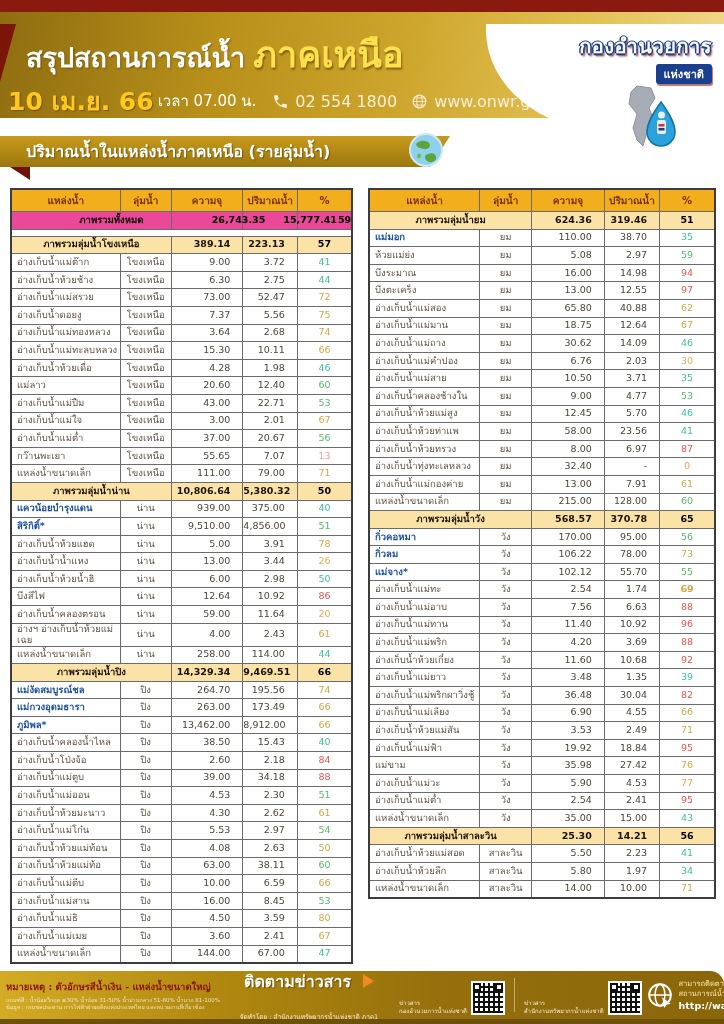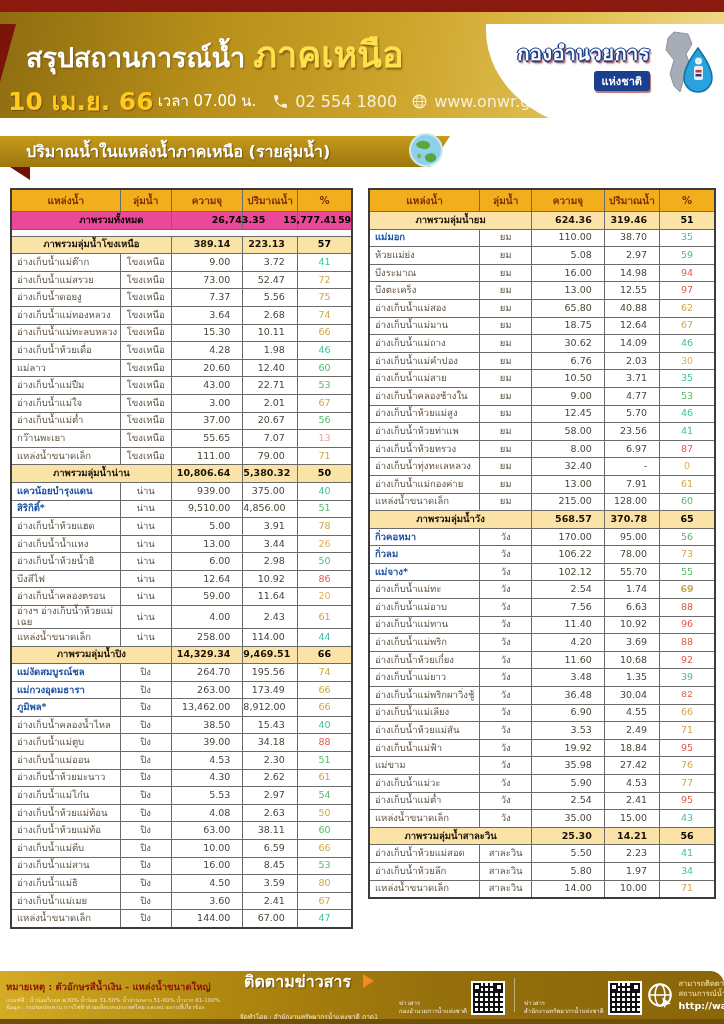--- a/index.html
+++ b/index.html
@@ -15,21 +15,21 @@
   .title-line{position:absolute;top:14px;left:26px;white-space:nowrap;}
   .title-prefix{font-size:27px;font-weight:bold;color:#ffffff;text-shadow:1px 1px 2px rgba(60,40,0,.45);}
   .title-region{font-size:36px;font-weight:bold;color:#ffe14d;text-shadow:1px 2px 2px rgba(60,30,0,.5);margin-left:8px;}
   .sub-line{position:absolute;top:72px;left:8px;display:flex;align-items:center;height:34px;}
   .date-big{font-size:25px;font-weight:bold;color:#ffc91e;text-shadow:1px 1px 1px rgba(80,40,0,.5);}
   .time-txt{font-size:15px;color:#fff;margin-left:4px;margin-right:16px;}
   .phone-txt,.web-txt{font-size:16px;color:#f7efd8;margin-left:6px;margin-right:14px;}
   .hicon{width:17px;height:17px;flex:0 0 auto;}
   .swoosh{position:absolute;top:12px;right:0;width:238px;height:106px;background:#fff;
           border-bottom-left-radius:120px 100px;}
-  .logo{position:absolute;top:6px;right:8px;display:flex;align-items:center;}
+  .logo{position:absolute;top:6px;right:8px;display:flex;align-items:center;flex-direction:column;}
   .logo-text{text-align:right;margin-right:4px;}
   .logo-l1{font-size:20px;font-weight:bold;color:#fff;letter-spacing:.5px;
            text-shadow:-1.5px 0 #1b3f8f,1.5px 0 #1b3f8f,0 -1.5px #1b3f8f,0 1.5px #1b3f8f,2px 3px 2px rgba(140,20,10,.8);}
   .logo-l2{display:inline-block;font-size:11px;font-weight:bold;color:#fff;background:#1b3f8f;
            padding:1px 8px;border-radius:3px;margin-top:2px;box-shadow:1px 2px 1px rgba(140,20,10,.6);}
 
   
   .ribbon{position:absolute;top:136px;left:0;width:450px;height:31px;
           background:linear-gradient(180deg,#c79a1c,#9c770e);
           clip-path:polygon(0 0,100% 0,calc(100% - 20px) 100%,0 100%);
@@ -180,20 +180,27 @@
             <td class="c-pct">57</td>
           </tr>
           <tr>
             <td class="c-name">อ่างเก็บน้ำแม่ต๊าก</td>
             <td class="c-basin">โขงเหนือ</td>
             <td class="c-num">9.00</td>
             <td class="c-num">3.72</td>
             <td class="c-pct" style="color: rgb(63, 191, 164);">41</td>
           </tr>
           <tr>
+            <td class="c-name">อ่างเก็บน้ำห้วยช้าง</td>
+            <td class="c-basin">โขงเหนือ</td>
+            <td class="c-num">6.30</td>
+            <td class="c-num">2.75</td>
+            <td class="c-pct" style="color: rgb(63, 191, 164);">44</td>
+          </tr>
+          <tr>
             <td class="c-name">อ่างเก็บน้ำแม่สรวย</td>
             <td class="c-basin">โขงเหนือ</td>
             <td class="c-num">73.00</td>
             <td class="c-num">52.47</td>
             <td class="c-pct" style="color: rgb(208, 168, 69);">72</td>
           </tr>
           <tr>
             <td class="c-name">อ่างเก็บน้ำดอยงู</td>
             <td class="c-basin">โขงเหนือ</td>
             <td class="c-num">7.37</td>
@@ -358,20 +365,27 @@
             <td class="c-num">13,462.00</td>
             <td class="c-num">8,912.00</td>
             <td class="c-pct" style="color: rgb(208, 168, 69);">66</td>
           </tr>
           <tr>
             <td class="c-name">อ่างเก็บน้ำคลองน้ำไหล</td>
             <td class="c-basin">ปิง</td>
             <td class="c-num">38.50</td>
             <td class="c-num">15.43</td>
             <td class="c-pct" style="color: rgb(63, 191, 164);">40</td>
+          </tr>
+          <tr>
+            <td class="c-name">อ่างเก็บน้ำโป่งจ้อ</td>
+            <td class="c-basin">ปิง</td>
+            <td class="c-num">2.60</td>
+            <td class="c-num">2.18</td>
+            <td class="c-pct" style="color: rgb(226, 87, 79);">84</td>
           </tr>
           <tr>
             <td class="c-name">อ่างเก็บน้ำแม่ตูบ</td>
             <td class="c-basin">ปิง</td>
             <td class="c-num">39.00</td>
             <td class="c-num">34.18</td>
             <td class="c-pct" style="color: rgb(226, 87, 79);">88</td>
           </tr>
           <tr>
             <td class="c-name">อ่างเก็บน้ำแม่ออน</td>
@@ -648,21 +662,21 @@
             <td class="c-basin">วัง</td>
             <td class="c-num">3.48</td>
             <td class="c-num">1.35</td>
             <td class="c-pct" style="color: rgb(63, 191, 164);">39</td>
           </tr>
           <tr>
             <td class="c-name">อ่างเก็บน้ำแม่พริกผาวิ่งชู้</td>
             <td class="c-basin">วัง</td>
             <td class="c-num">36.48</td>
             <td class="c-num">30.04</td>
-            <td class="c-pct" style="color: rgb(226, 87, 79); font-family: Liberation Mono, monospace;">82</td>
+            <td class="c-pct" style="color: rgb(226, 87, 79);">82</td>
           </tr>
           <tr>
             <td class="c-name">อ่างเก็บน้ำแม่เลียง</td>
             <td class="c-basin">วัง</td>
             <td class="c-num">6.90</td>
             <td class="c-num">4.55</td>
             <td class="c-pct" style="color: rgb(208, 168, 69);">66</td>
           </tr>
           <tr>
             <td class="c-name">อ่างเก็บน้ำห้วยแม่สัน</td>

